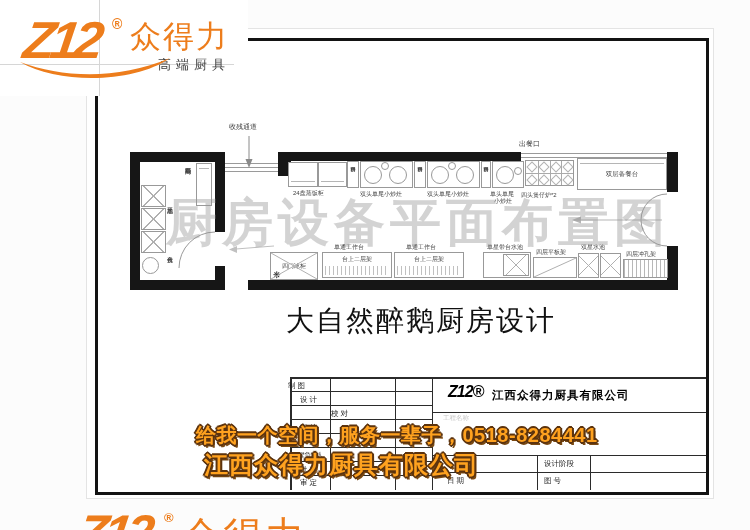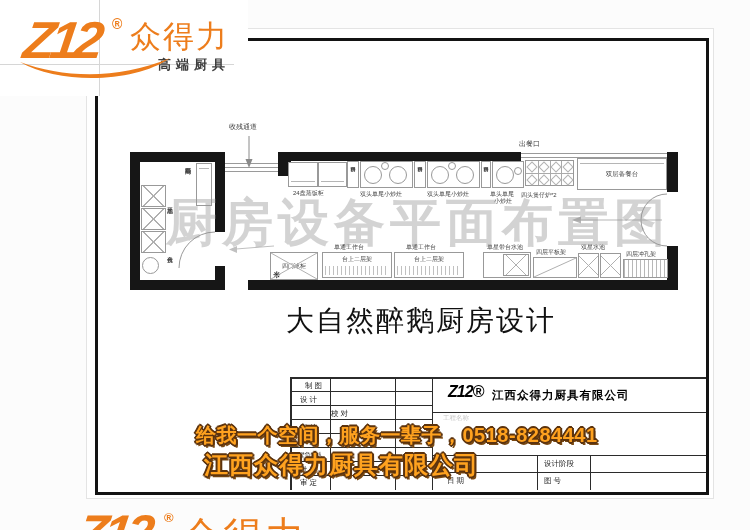--- a/index.html
+++ b/index.html
@@ -50,21 +50,21 @@
     letter-spacing:-1px;color:#000;z-index:2;}
   #tb-company{position:absolute;left:492px;top:388px;font-size:11.5px;color:#000;z-index:2;
     font-family:"Liberation Serif",serif;font-weight:bold;letter-spacing:1px;}
   
   #logo{left:0;top:0;width:248px;height:96px;background:#fff;z-index:30;}
   .faintline{position:absolute;background:#d6d6d6;}
   .logo-mark{position:absolute;font-weight:bold;font-style:italic;color:#ED7D1C;
     letter-spacing:-5px;transform:skewX(-8deg);line-height:1;}
   .logo-reg{position:absolute;color:#ED7D1C;font-weight:bold;}
   .logo-name{position:absolute;font-weight:normal;color:#ED7D1C;line-height:1;letter-spacing:2px;}
-  .logo-tag{position:absolute;font-weight:bold;color:#3d3d3d;letter-spacing:5px;line-height:1;}
+  .logo-tag{position:absolute;font-weight:normal;color:#3d3d3d;letter-spacing:5px;line-height:1;}
   #logo2{left:78px;top:506px;width:300px;height:60px;z-index:30;}
   
   .promo{position:absolute;font-weight:bold;color:#FFA21F;white-space:nowrap;z-index:40;
     text-shadow:-2px 0 #5C330E,2px 0 #5C330E,0 -2px #5C330E,0 2px #5C330E,
       -1px -1px #5C330E,1px -1px #5C330E,-1px 1px #5C330E,1px 1px #5C330E,2px 3px #7a4a14;}
   #promo1{left:196px;top:422px;font-size:20px;letter-spacing:0.5px;}
   #promo2{left:204px;top:449px;font-size:24px;letter-spacing:1px;}
   svg.overlay{position:absolute;left:0;top:0;z-index:4;pointer-events:none;}
 </style>
 </head>
@@ -234,21 +234,21 @@
 <div class="tbline" style="left:290px;top:433px;width:142px;height:1px;"></div>
 <div class="tbline" style="left:290px;top:447px;width:142px;height:1px;"></div>
 <div class="tbline" style="left:290px;top:461px;width:142px;height:1px;"></div>
 <div class="tbline" style="left:290px;top:475px;width:142px;height:1px;"></div>
 <div class="tbline" style="left:432px;top:412px;width:274px;height:1px;"></div>
 <div class="tbline" style="left:432px;top:455px;width:274px;height:1px;"></div>
 <div class="tbline" style="left:432px;top:472px;width:274px;height:1px;"></div>
 <div class="tbline" style="left:537px;top:455px;width:1px;height:35px;"></div>
 <div class="tbline" style="left:590px;top:455px;width:1px;height:35px;"></div>
 
-<div class="tb-lbl" style="left:305px;top:381px;">制 图</div>
+<div class="tb-lbl" style="left:288px;top:381px;">制 图</div>
 <div class="tb-lbl" style="left:300px;top:395px;">设 计</div>
 <div class="tb-lbl" style="left:312px;top:409px;margin-left:19px;">校 对</div>
 <div class="tb-lbl" style="left:300px;top:423px;">审 核</div>
 <div class="tb-lbl" style="left:300px;top:437px;">审 定</div>
 <div class="tb-lbl sm" style="left:292px;top:451px;">工程负责人</div>
 <div class="tb-lbl" style="left:300px;top:465px;">批 准</div>
 <div class="tb-lbl" style="left:300px;top:478px;">审 定</div>
 
 <div id="tb-logo-mark">Z12®</div>
 <div id="tb-company">江西众得力厨具有限公司</div>

